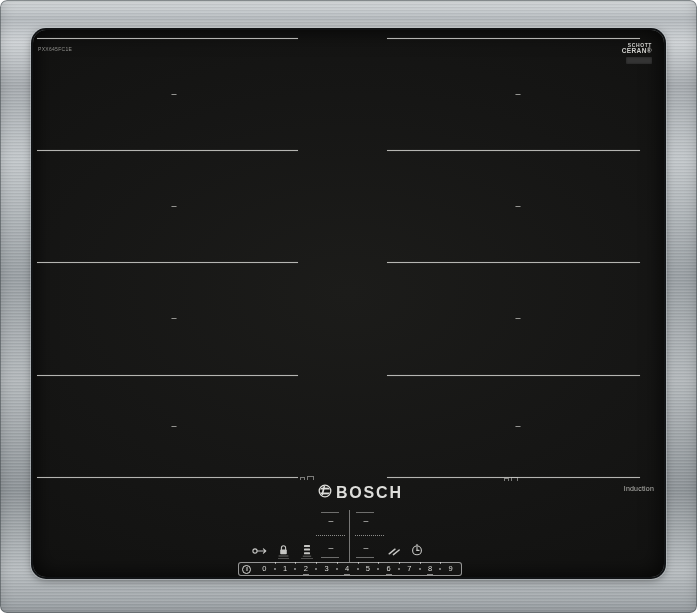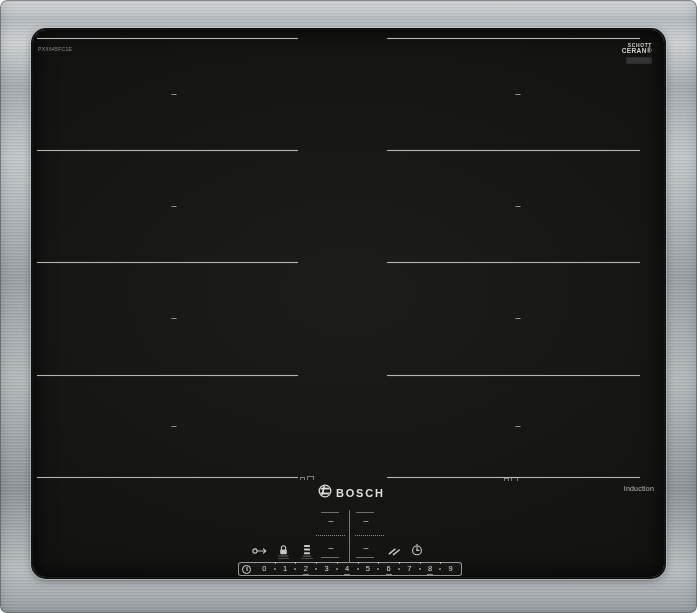--- a/index.html
+++ b/index.html
@@ -46,21 +46,21 @@
   .schott .badge{margin:2px 0 0 auto;width:26px;height:7px;background:#343434;border-radius:1px;box-shadow:inset 0 0 2px #1a1a1a;}
 
   .induction{position:absolute;right:10px;top:455px;font-size:7px;color:#b8b8b4;letter-spacing:.2px;}
 
   .pan-marker{position:absolute;display:flex;gap:2px;align-items:flex-end;opacity:.55;}
   .pan-marker i{display:block;width:5px;height:3px;border:1px solid #cfcfcc;border-bottom:none;}
   .pan-marker i.sm{width:3px;height:2px;}
 
   
   .bosch{position:absolute;left:285px;top:454px;display:flex;align-items:center;gap:4px;}
-  .bosch .word{font-size:11px;font-weight:bold;letter-spacing:1.8px;color:#dededb;}
+  .bosch .word{font-size:16px;font-weight:bold;letter-spacing:1.8px;color:#dededb;}
 
   
   .vline{position:absolute;left:316px;top:480px;width:1px;height:52px;background:rgba(200,200,198,.55);}
   .dotline{position:absolute;top:505px;height:0;border-top:1px dotted rgba(205,205,202,.65);}
   .bracket{position:absolute;height:1px;width:18px;background:rgba(200,200,198,.5);}
   .zdisp{position:absolute;width:12px;height:10px;text-align:center;font-family:"DejaVu Sans Mono",monospace;font-size:8px;line-height:10px;color:#d9d9d6;}
 
   .cicon{position:absolute;color:#c6c6c3;}
   .cicon svg{display:block;}
   .iconsub{position:absolute;height:1px;background:rgba(255,255,255,.25);}

